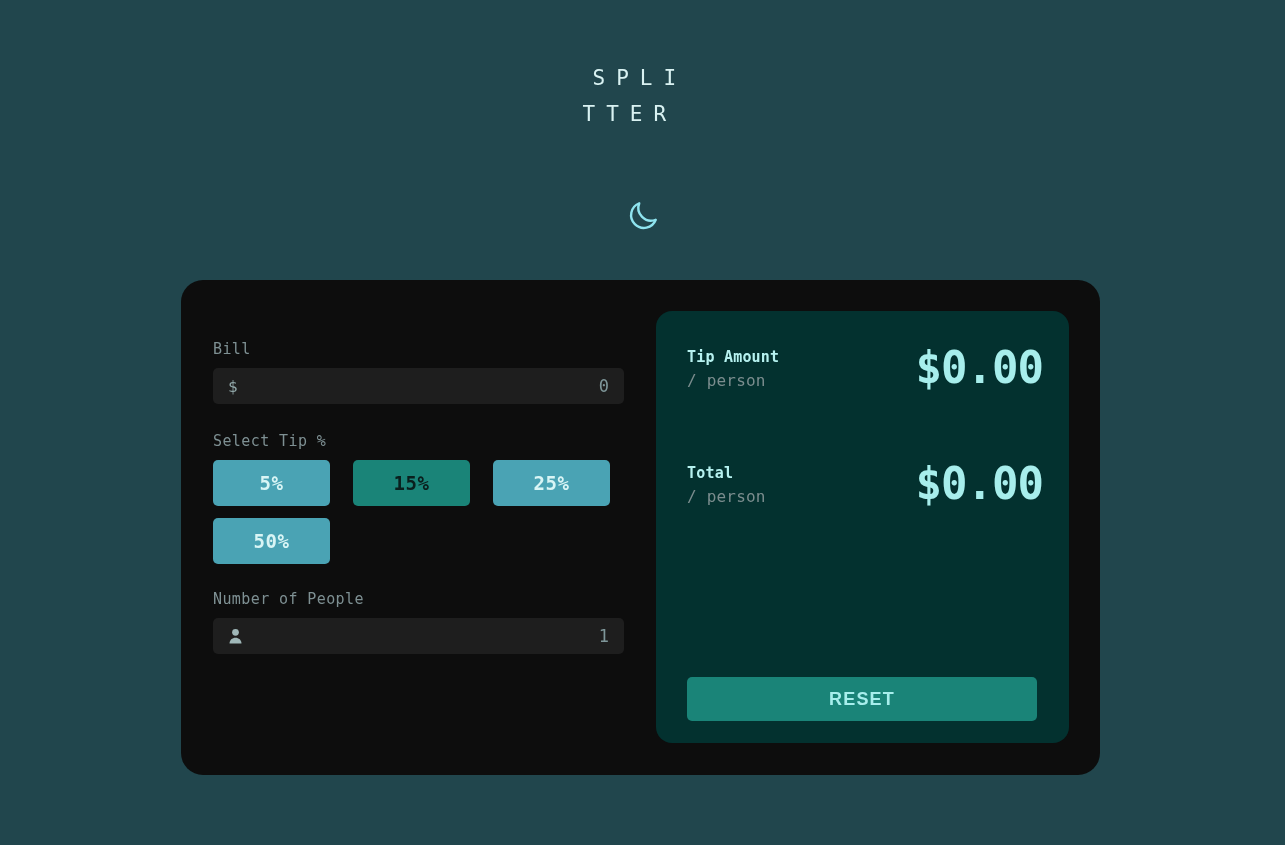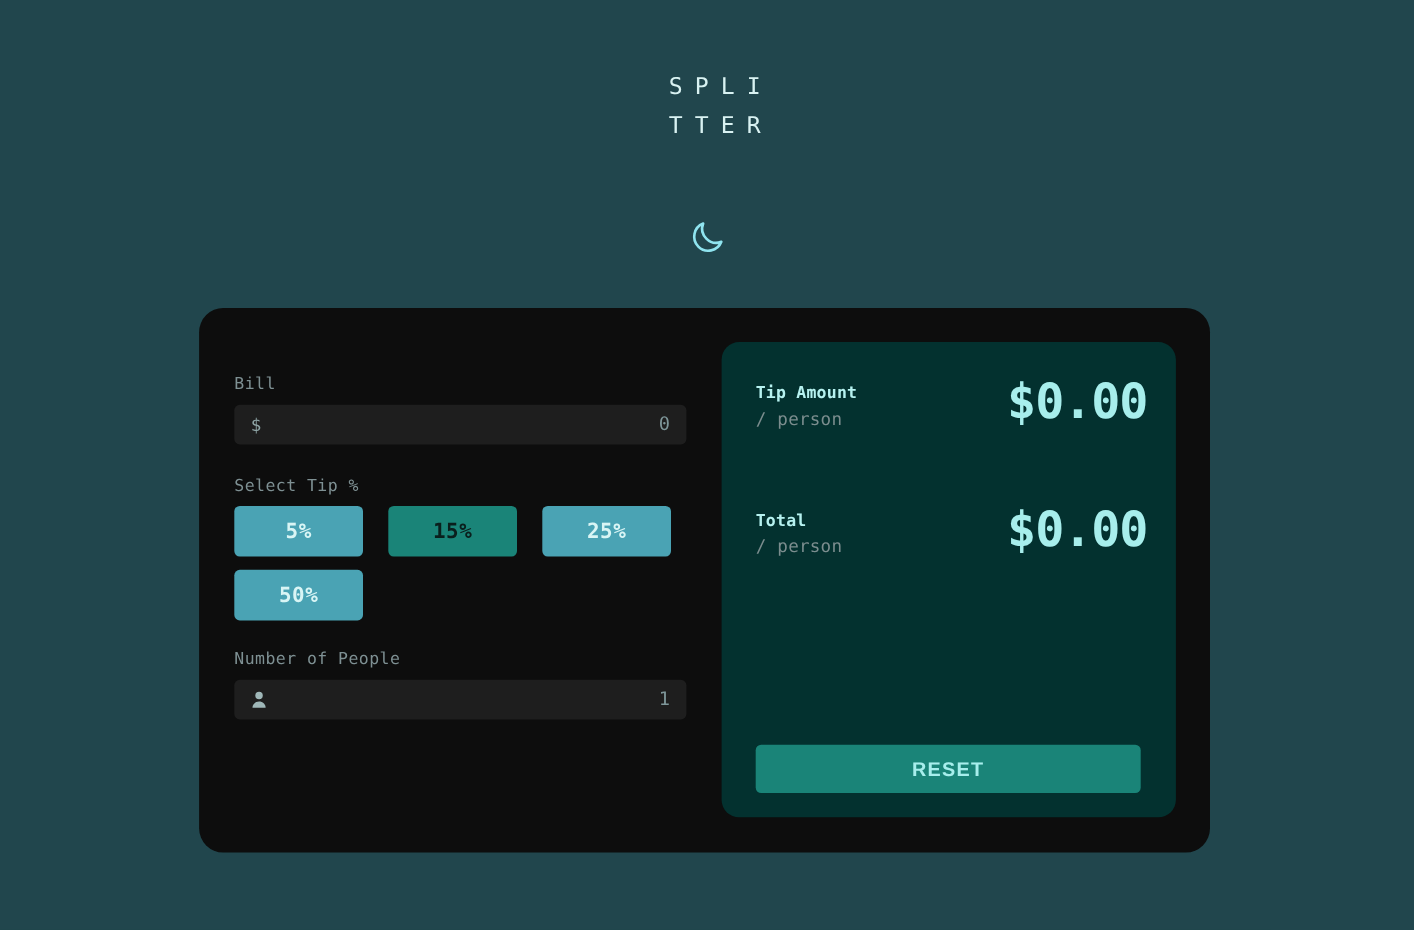--- a/index.html
+++ b/index.html
@@ -21,21 +21,21 @@
     width: 1285px;
     height: 845px;
   }
 
   
   .header {
     position: absolute;
     top: 60px;
     left: 0;
     width: 1285px;
-    text-align: right;
+    text-align: left;
   }
 
   .app-title {
     width: 120px;
     margin: 0 auto;
     font-family: "DejaVu Sans Mono", monospace;
     font-size: 21px;
     font-weight: 400;
     letter-spacing: 11px;
     line-height: 36px;
@@ -152,21 +152,21 @@
     top: 31px;
     width: 413px;
     height: 432px;
     background: #03312f;
     border-radius: 16px;
     padding: 31px 26px 0 31px;
   }
 
   .result-row {
     display: flex;
-    align-items: center;
+    align-items: flex-end;
     justify-content: space-between;
   }
 
   .result-row.second { margin-top: 68px; }
 
   .result-labels { padding-top: 6px; }
 
   .result-title {
     font-family: "DejaVu Sans Mono", monospace;
     font-size: 15px;

